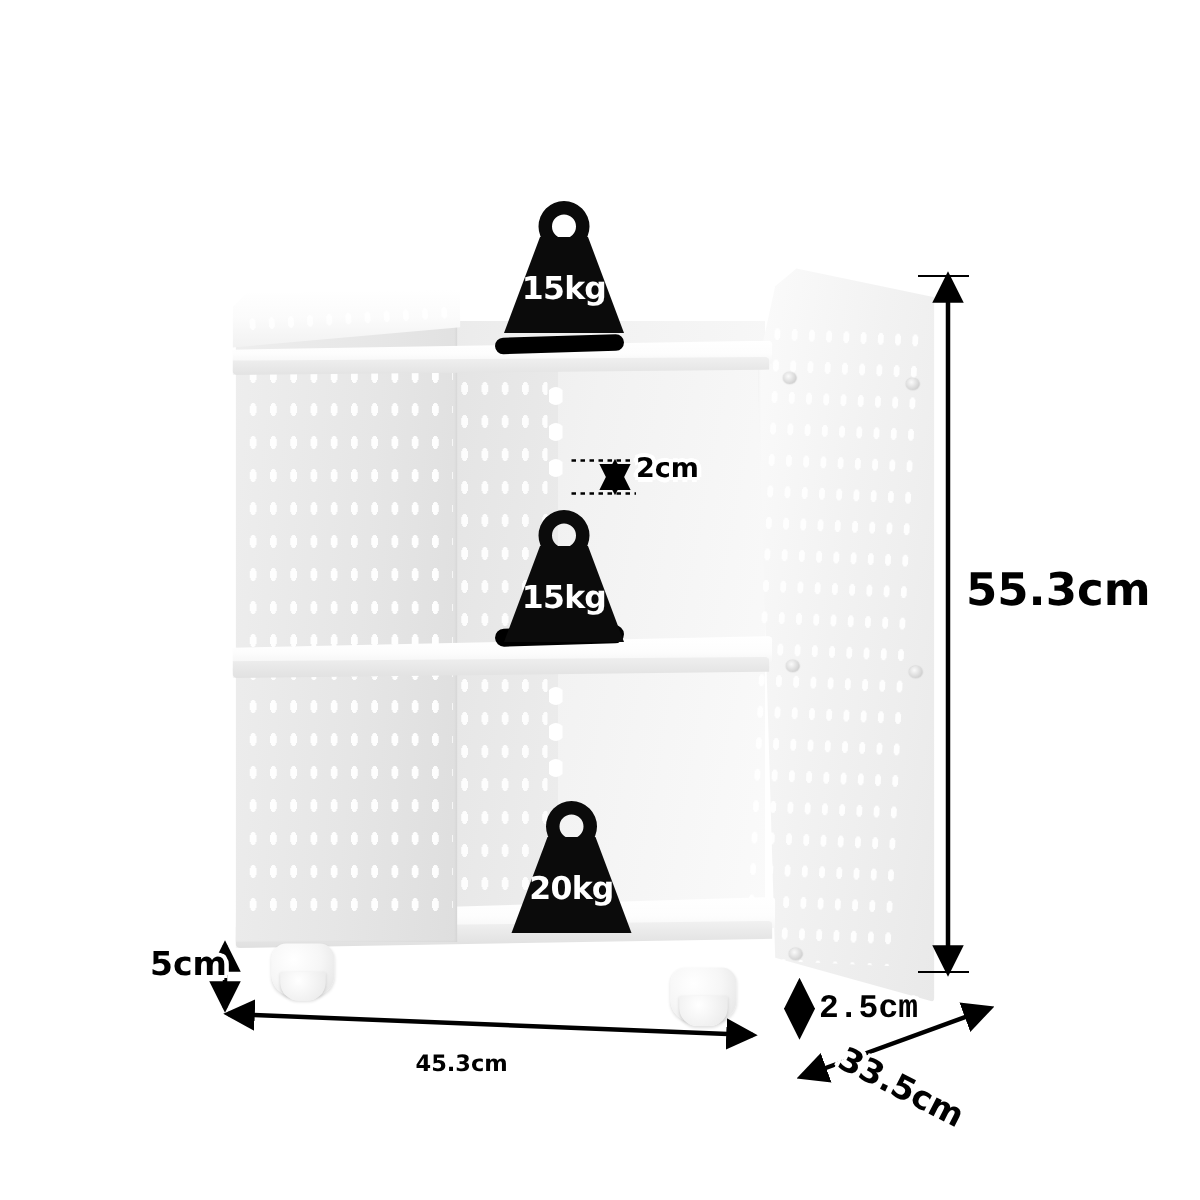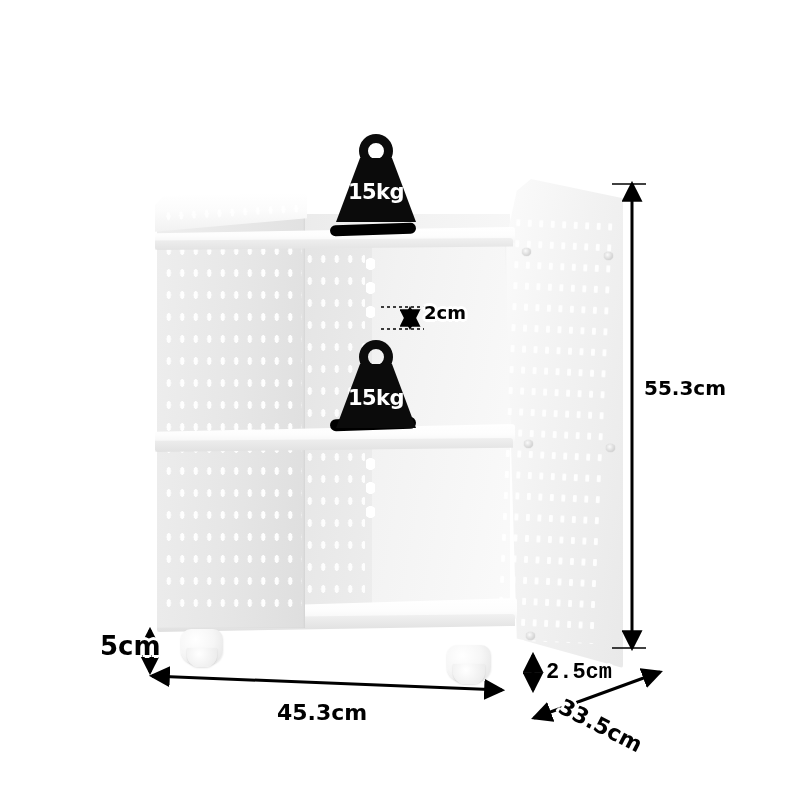--- a/index.html
+++ b/index.html
@@ -276,24 +276,24 @@
     display: inline-block;
     color: #000;
     text-shadow:
       2px 0 #fff, -2px 0 #fff, 0 2px #fff, 0 -2px #fff,
       2px 2px #fff, -2px 2px #fff, 2px -2px #fff, -2px -2px #fff,
       3px 0 #fff, -3px 0 #fff, 0 3px #fff, 0 -3px #fff;
   }
 
   
   #label-2cm   { left: 424px; top: 302px; font-size: 18px; }
-  #label-553   { left: 644px; top: 376px; font-size: 20px; }
-  #label-453   { left: 277px; top: 700px; font-size: 22px; }
+  #label-553   { left: 644px; top: 376px; font-size: 30px; }
+  #label-453   { left: 277px; top: 700px; font-size: 15px; }
   #label-335   { left: 566px; top: 694px; font-size: 22px; transform: rotate(27deg); transform-origin: left top; }
-  #label-5cm   { left: 100px; top: 631px; font-size: 26px; }
+  #label-5cm   { left: 100px; top: 631px; font-size: 22px; }
   #label-25cm  { left: 546px; top: 660px; font-size: 22px; font-family: Liberation Mono, monospace; }
 
   svg.ann {
     position: absolute;
     left: 0; top: 0;
     width: 800px; height: 800px;
     pointer-events: none;
     overflow: visible;
   }
 </style>
@@ -353,20 +353,28 @@
 
   <div class="weight" id="weight-mid">
     <svg viewBox="0 0 96 98">
       <path d="M48 6 a17 17 0 0 1 17 17 a17 17 0 0 1 -17 17 a17 17 0 0 1 -17 -17 a17 17 0 0 1 17 -17 z
                M48 15 a8 8 0 0 0 -8 8 a8 8 0 0 0 8 8 a8 8 0 0 0 8 -8 a8 8 0 0 0 -8 -8 z" fill="#0b0b0b"></path>
       <path d="M32 30 L64 30 L88 94 L8 94 Z" fill="#0b0b0b"></path>
     </svg>
     <div class="wlabel">15kg</div>
   </div>
 
+  <div class="weight" id="weight-bottom">
+    <svg viewBox="0 0 96 98">
+      <path d="M48 6 a17 17 0 0 1 17 17 a17 17 0 0 1 -17 17 a17 17 0 0 1 -17 -17 a17 17 0 0 1 17 -17 z
+               M48 15 a8 8 0 0 0 -8 8 a8 8 0 0 0 8 8 a8 8 0 0 0 8 -8 a8 8 0 0 0 -8 -8 z" fill="#0b0b0b"></path>
+      <path d="M32 30 L64 30 L88 94 L8 94 Z" fill="#0b0b0b"></path>
+    </svg>
+    <div class="wlabel">20kg</div>
+  </div>
 
   <svg class="ann" viewBox="0 0 800 800">
     <defs>
       <marker id="ah" viewBox="0 0 10 10" refX="8.5" refY="5" markerWidth="7" markerHeight="7" orient="auto-start-reverse">
         <path d="M0 0 L10 5 L0 10 z" fill="#000"></path>
       </marker>
     </defs>
 
     <g>
       <line x1="410" y1="309" x2="410" y2="327" stroke="#000" stroke-width="3" marker-start="url(#ah)" marker-end="url(#ah)"></line>

